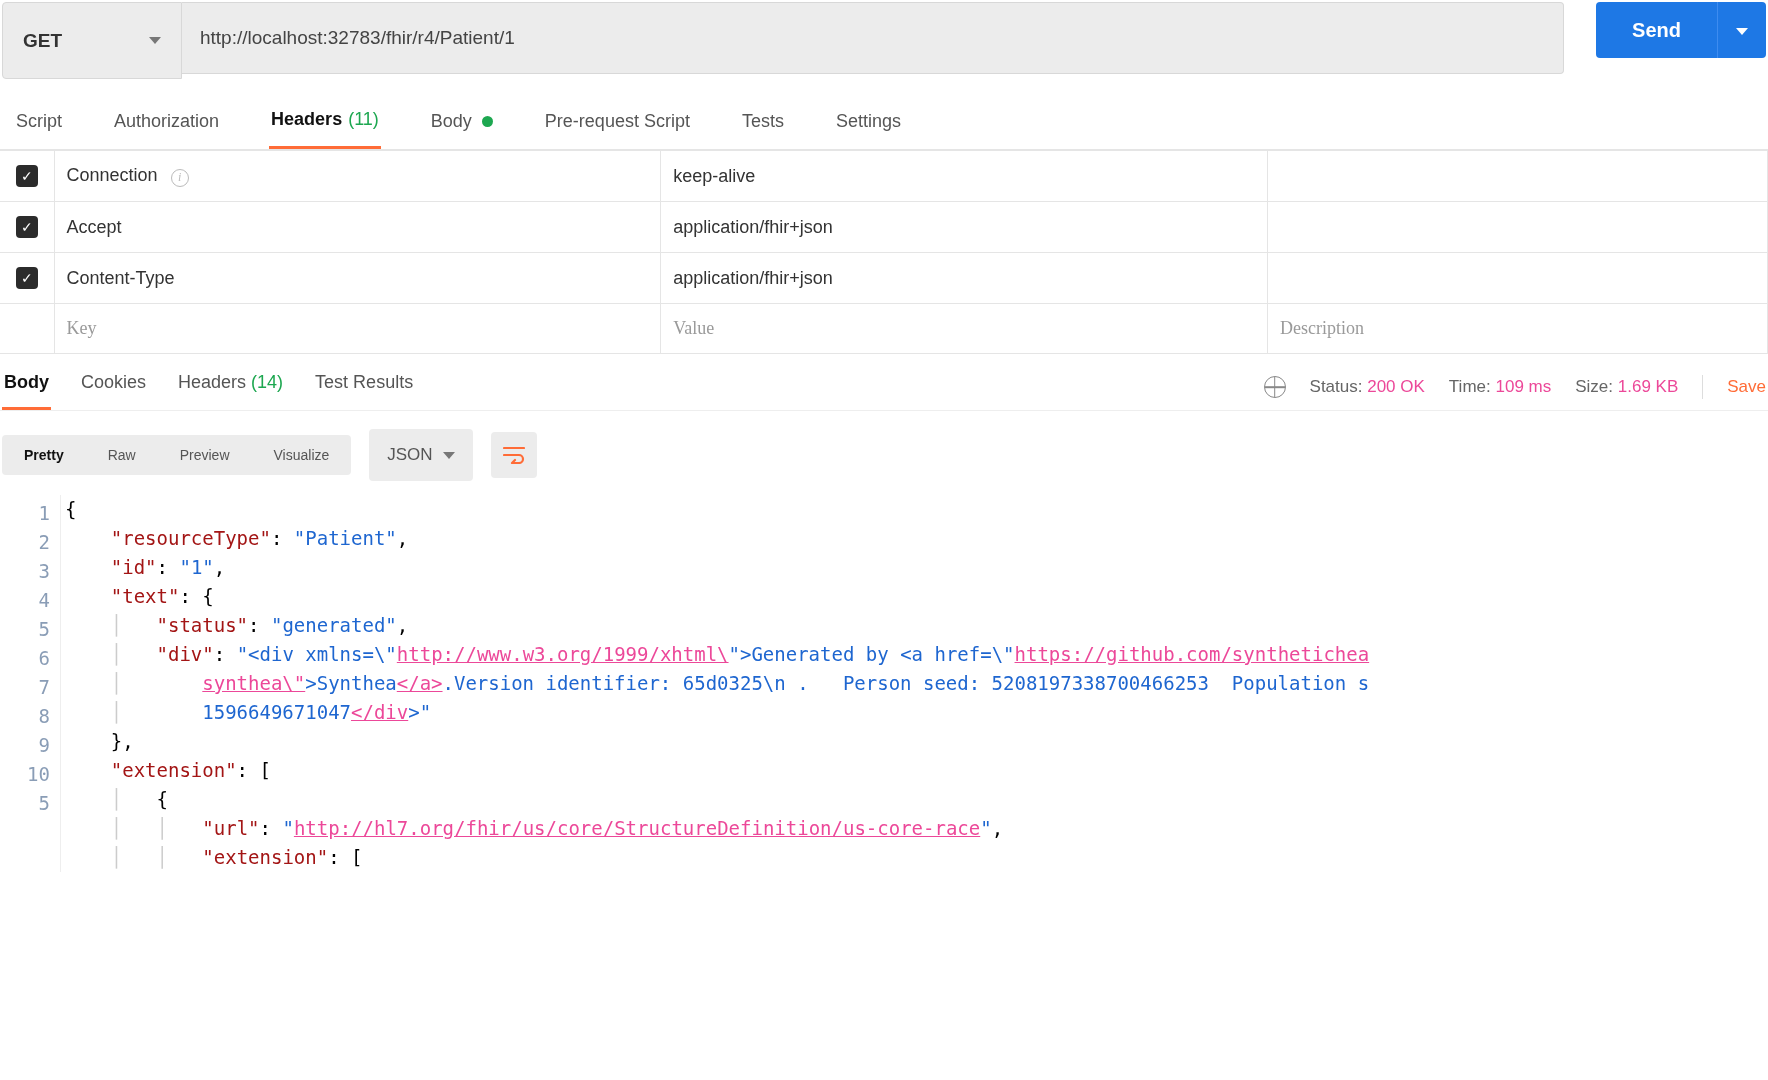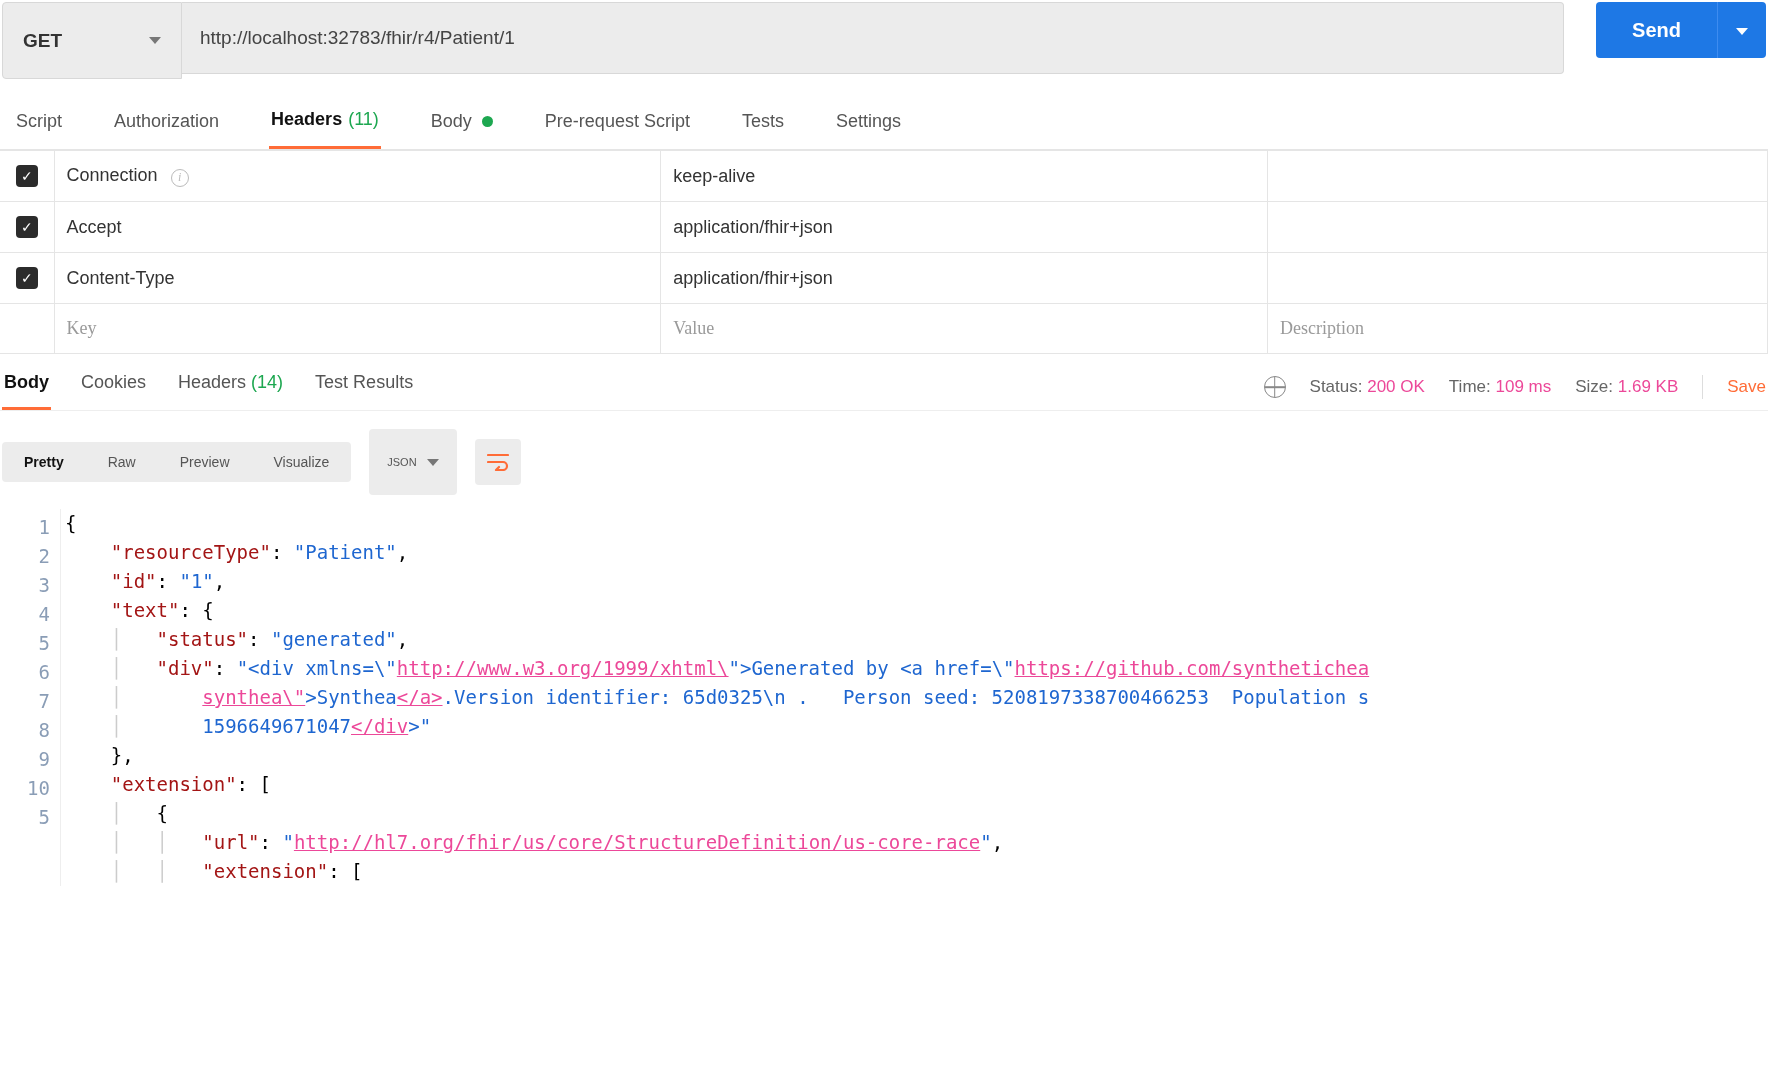--- a/index.html
+++ b/index.html
@@ -220,22 +220,22 @@
     padding: 12px 22px;
     font-size: 14px;
     color: #555;
     cursor: pointer;
   }
   .seg button.active { color: #111; font-weight: 600; }
   .fmt-select {
     display: flex; align-items: center; gap: 10px;
     background: #ececec;
     border-radius: 4px;
-    padding: 27px 18px;
-    font-size: 11px; color: #555;
+    padding: 16px 18px;
+    font-size: 17px; color: #555;
     cursor: pointer;
   }
   .wrap-btn {
     display: flex; align-items: center; justify-content: center;
     background: #ececec; border-radius: 4px;
     width: 46px; height: 46px; cursor: pointer;
     color: #ff6c37;
   }
 
   

